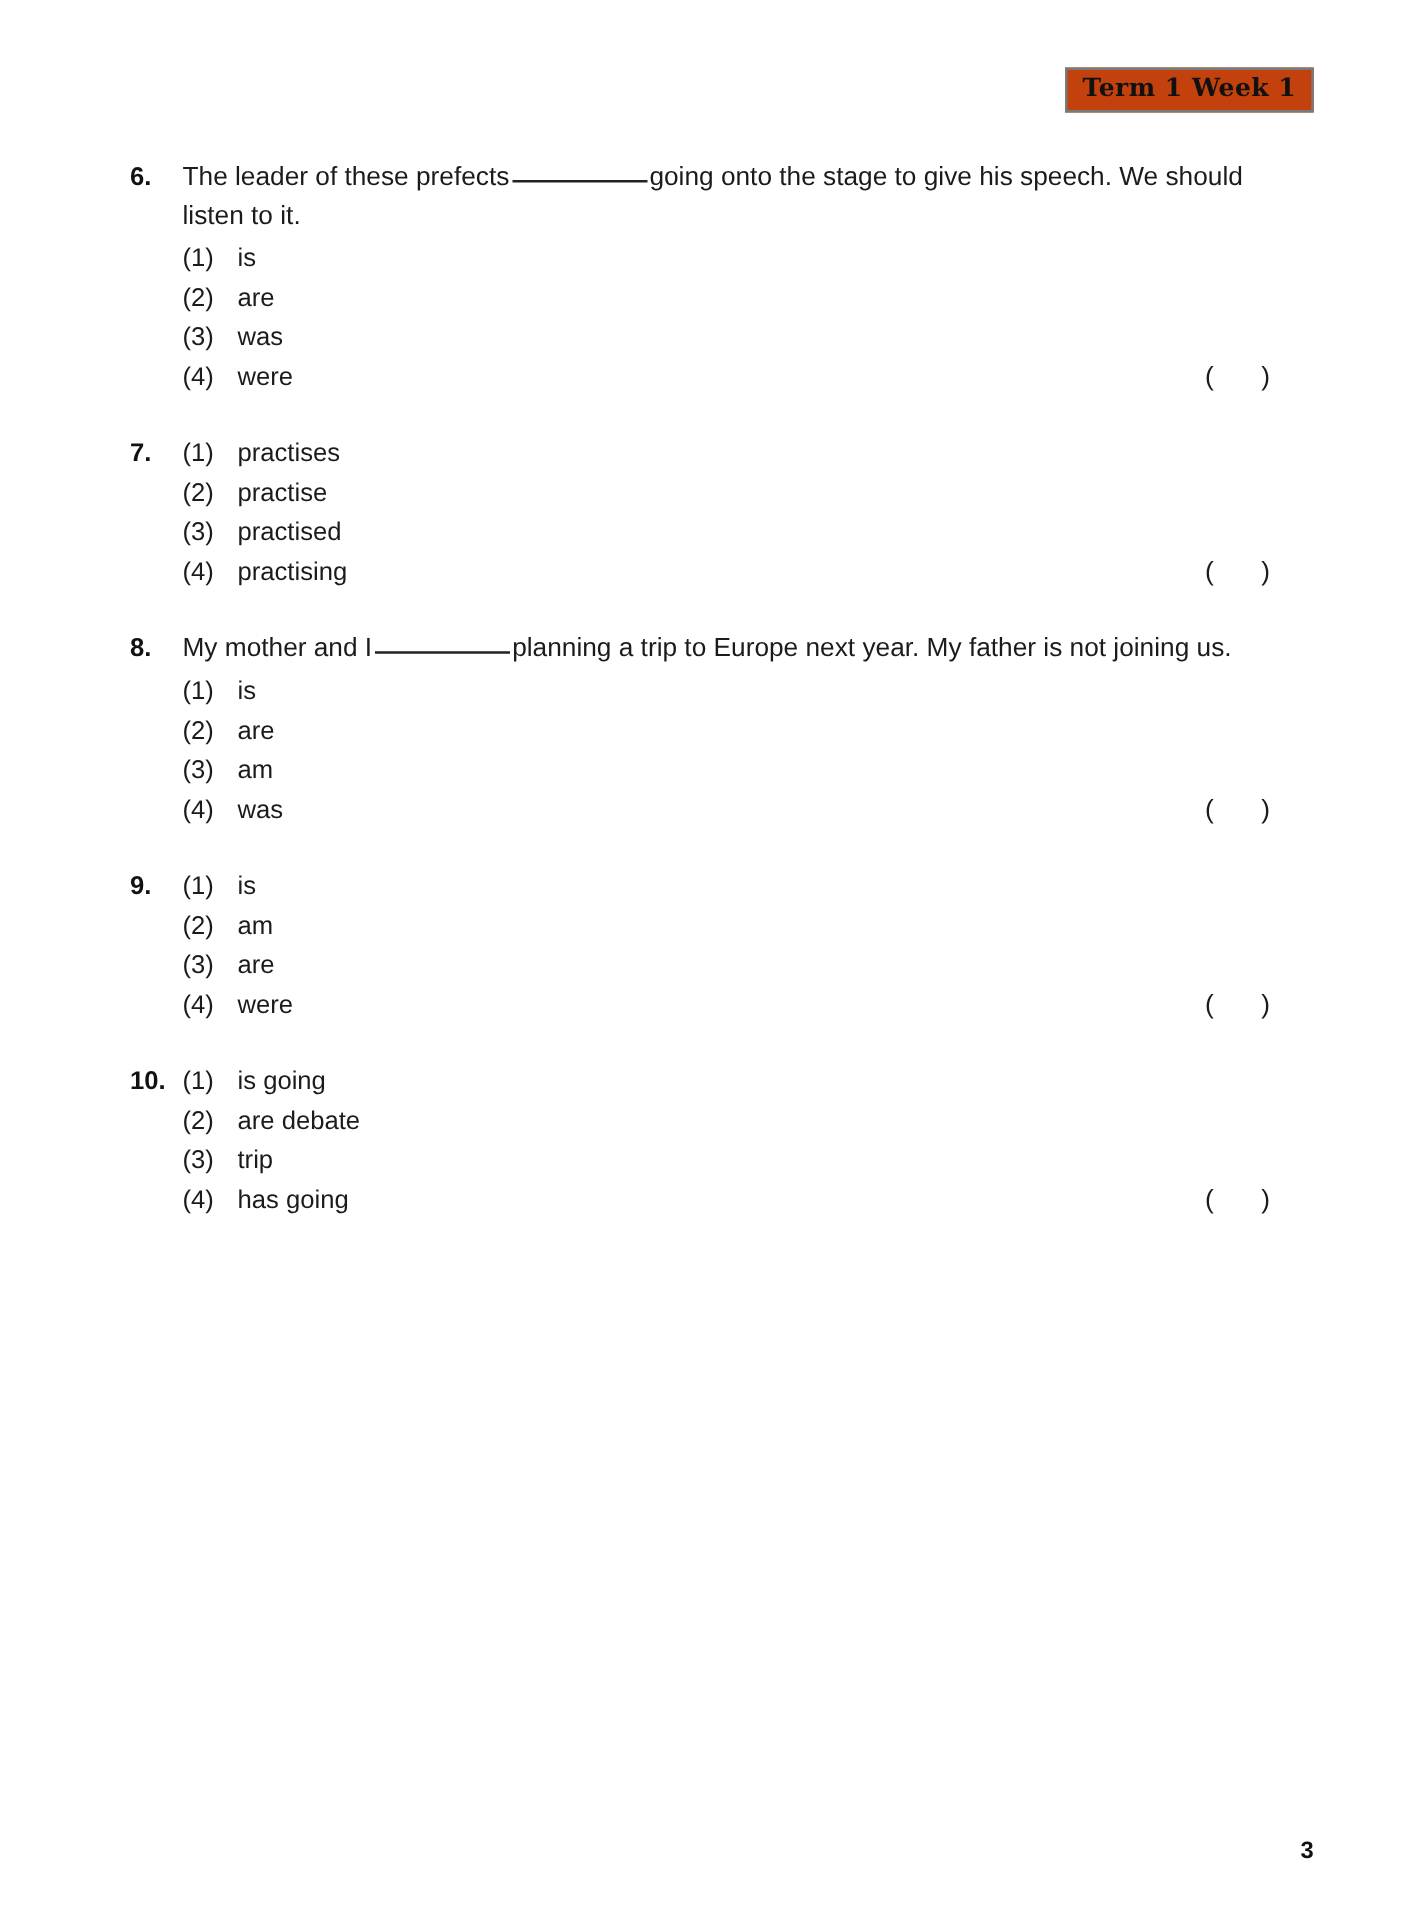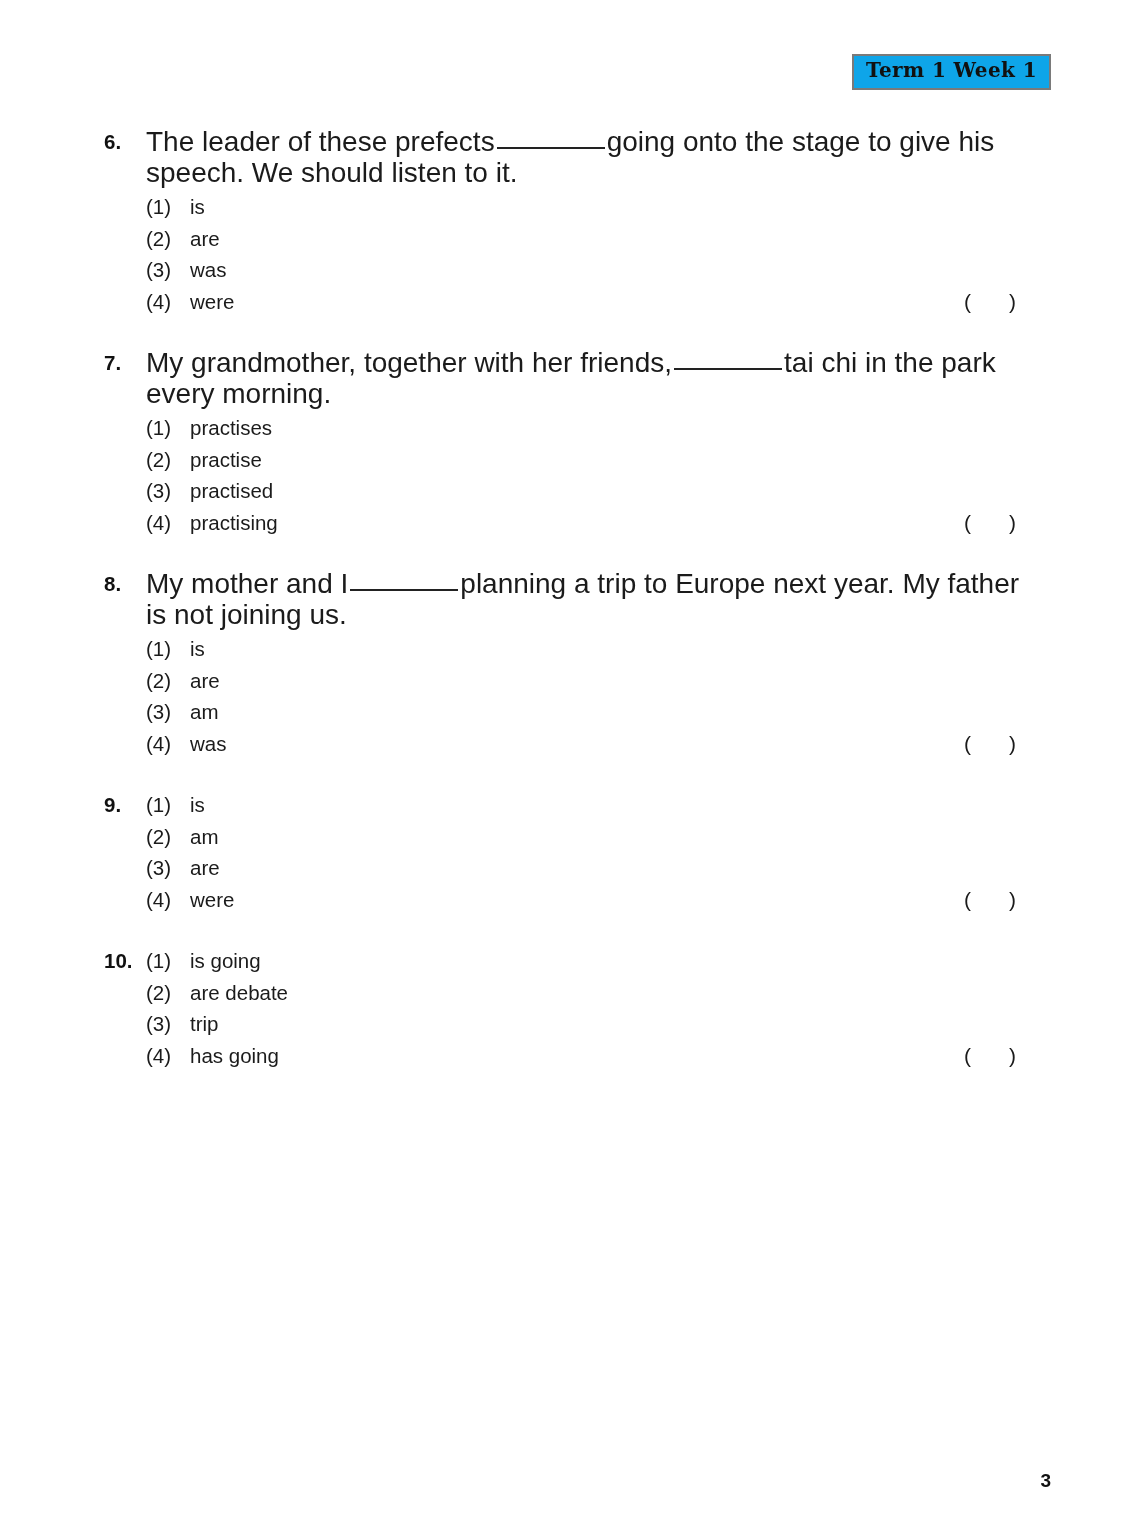--- a/index.html
+++ b/index.html
@@ -16,21 +16,21 @@
     color: #151515;
     overflow: hidden;
   }
 
   
   .header-badge {
     position: absolute;
     top: 54px;
     right: 72px;
     border: 2px solid #7a7a7a;
-    background: #0ea5e9;
+    background: #c2410c;
     padding: 3px 12px 5px 12px;
     font-family: "DejaVu Serif", serif;
     font-weight: bold;
     font-size: 20px;
     letter-spacing: 0.4px;
     color: #111;
     line-height: 1.18;
     white-space: nowrap;
   }
 
@@ -58,21 +58,21 @@
     font-size: 20.5px;
     line-height: 31px;
     color: #111;
   }
 
   .q-body {
     margin-left: 42px;
   }
 
   .q-stem {
-    font-size: 28px;
+    font-size: 21px;
     line-height: 31px;
     color: #1b1b1b;
     max-width: 875px;
     text-align: left;
   }
 
   .blank-line {
     display: inline-block;
     width: 108px;
     border-bottom: 2.2px solid #222;
@@ -157,21 +157,20 @@
               <span>(</span>
               <span>)</span>
             </span>
           </li>
         </ul>
       </div>
     </div>
     <div class="question">
       <div class="q-num">7.</div>
       <div class="q-body">
-        <div class="q-stem"><span>My grandmother, together with her friends,</span><span class="blank-line"></span><span>tai chi in the park every morning.</span></div>
         <ul class="options">
           <li class="option-row">
             <span class="opt-marker">(1)</span>
             <span class="opt-text">practises</span>
           </li>
           <li class="option-row">
             <span class="opt-marker">(2)</span>
             <span class="opt-text">practise</span>
           </li>
           <li class="option-row">

